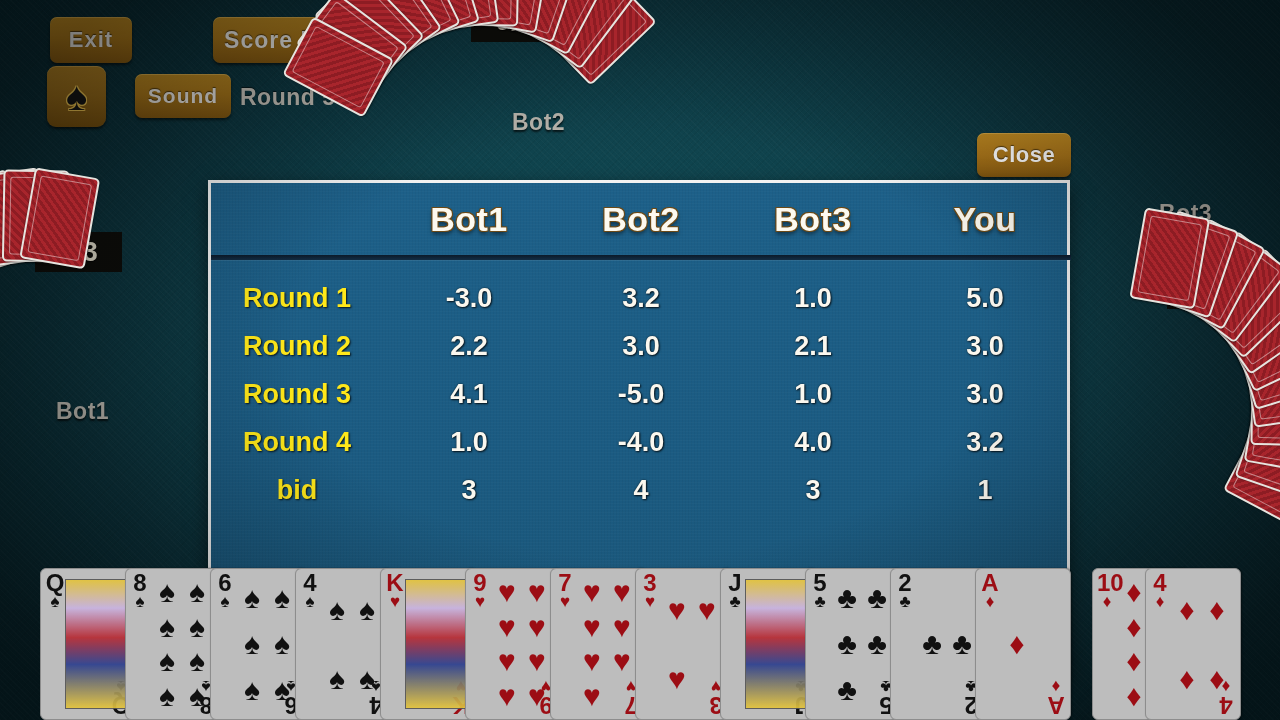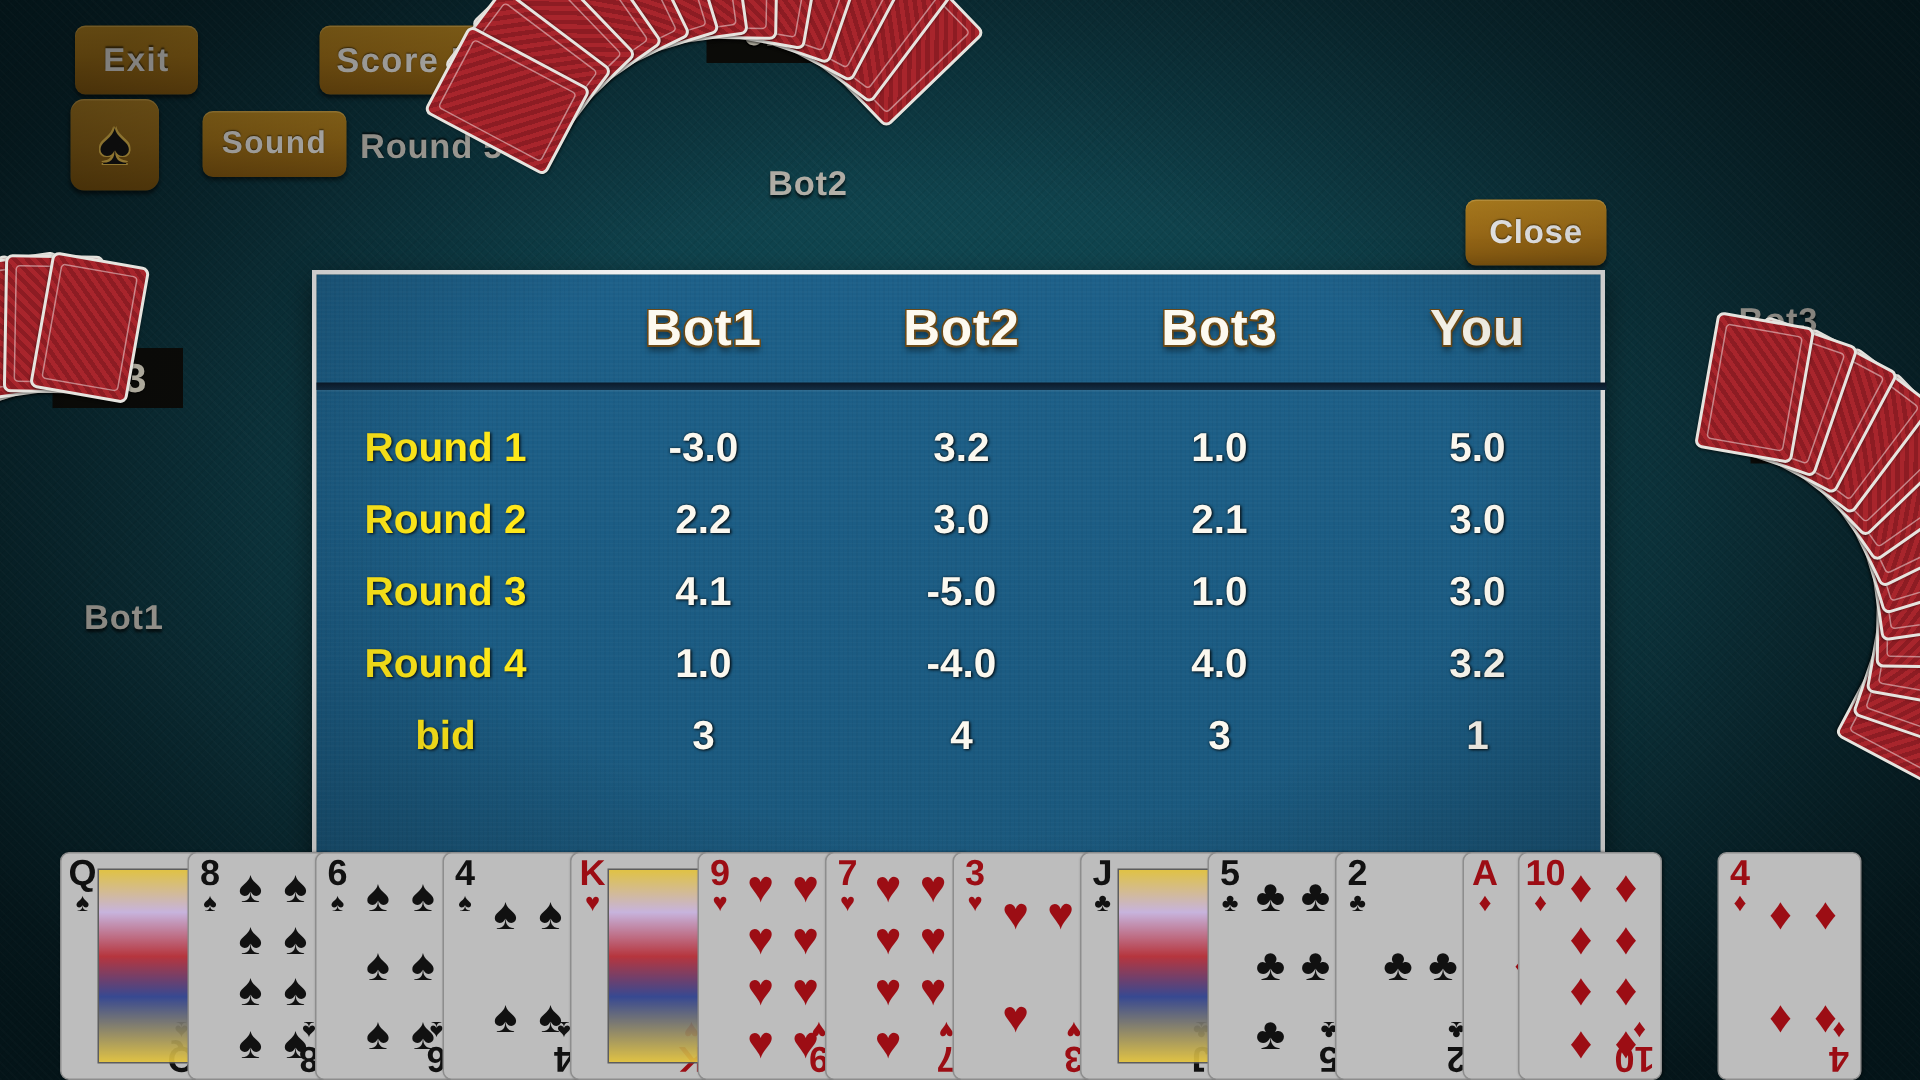--- a/index.html
+++ b/index.html
@@ -411,21 +411,21 @@
           <span>♣</span>
         </div>
       </div>
       <div class="pcard" style="left: 935px; z-index: 12;">
         <div class="corner red">A<span class="suit">♦</span></div>
         <div class="corner-br red">A<span class="suit">♦</span></div>
         <div class="pips red">
           <span>♦</span>
         </div>
       </div>
-      <div class="pcard" style="left: 972px; z-index: 13;">
+      <div class="pcard" style="left: 1052px; z-index: 13;">
         <div class="corner red">10<span class="suit">♦</span></div>
         <div class="corner-br red">10<span class="suit">♦</span></div>
         <div class="pips red">
           <span>♦</span>
           <span>♦</span>
           <span>♦</span>
           <span>♦</span>
           <span>♦</span>
           <span>♦</span>
           <span>♦</span>

